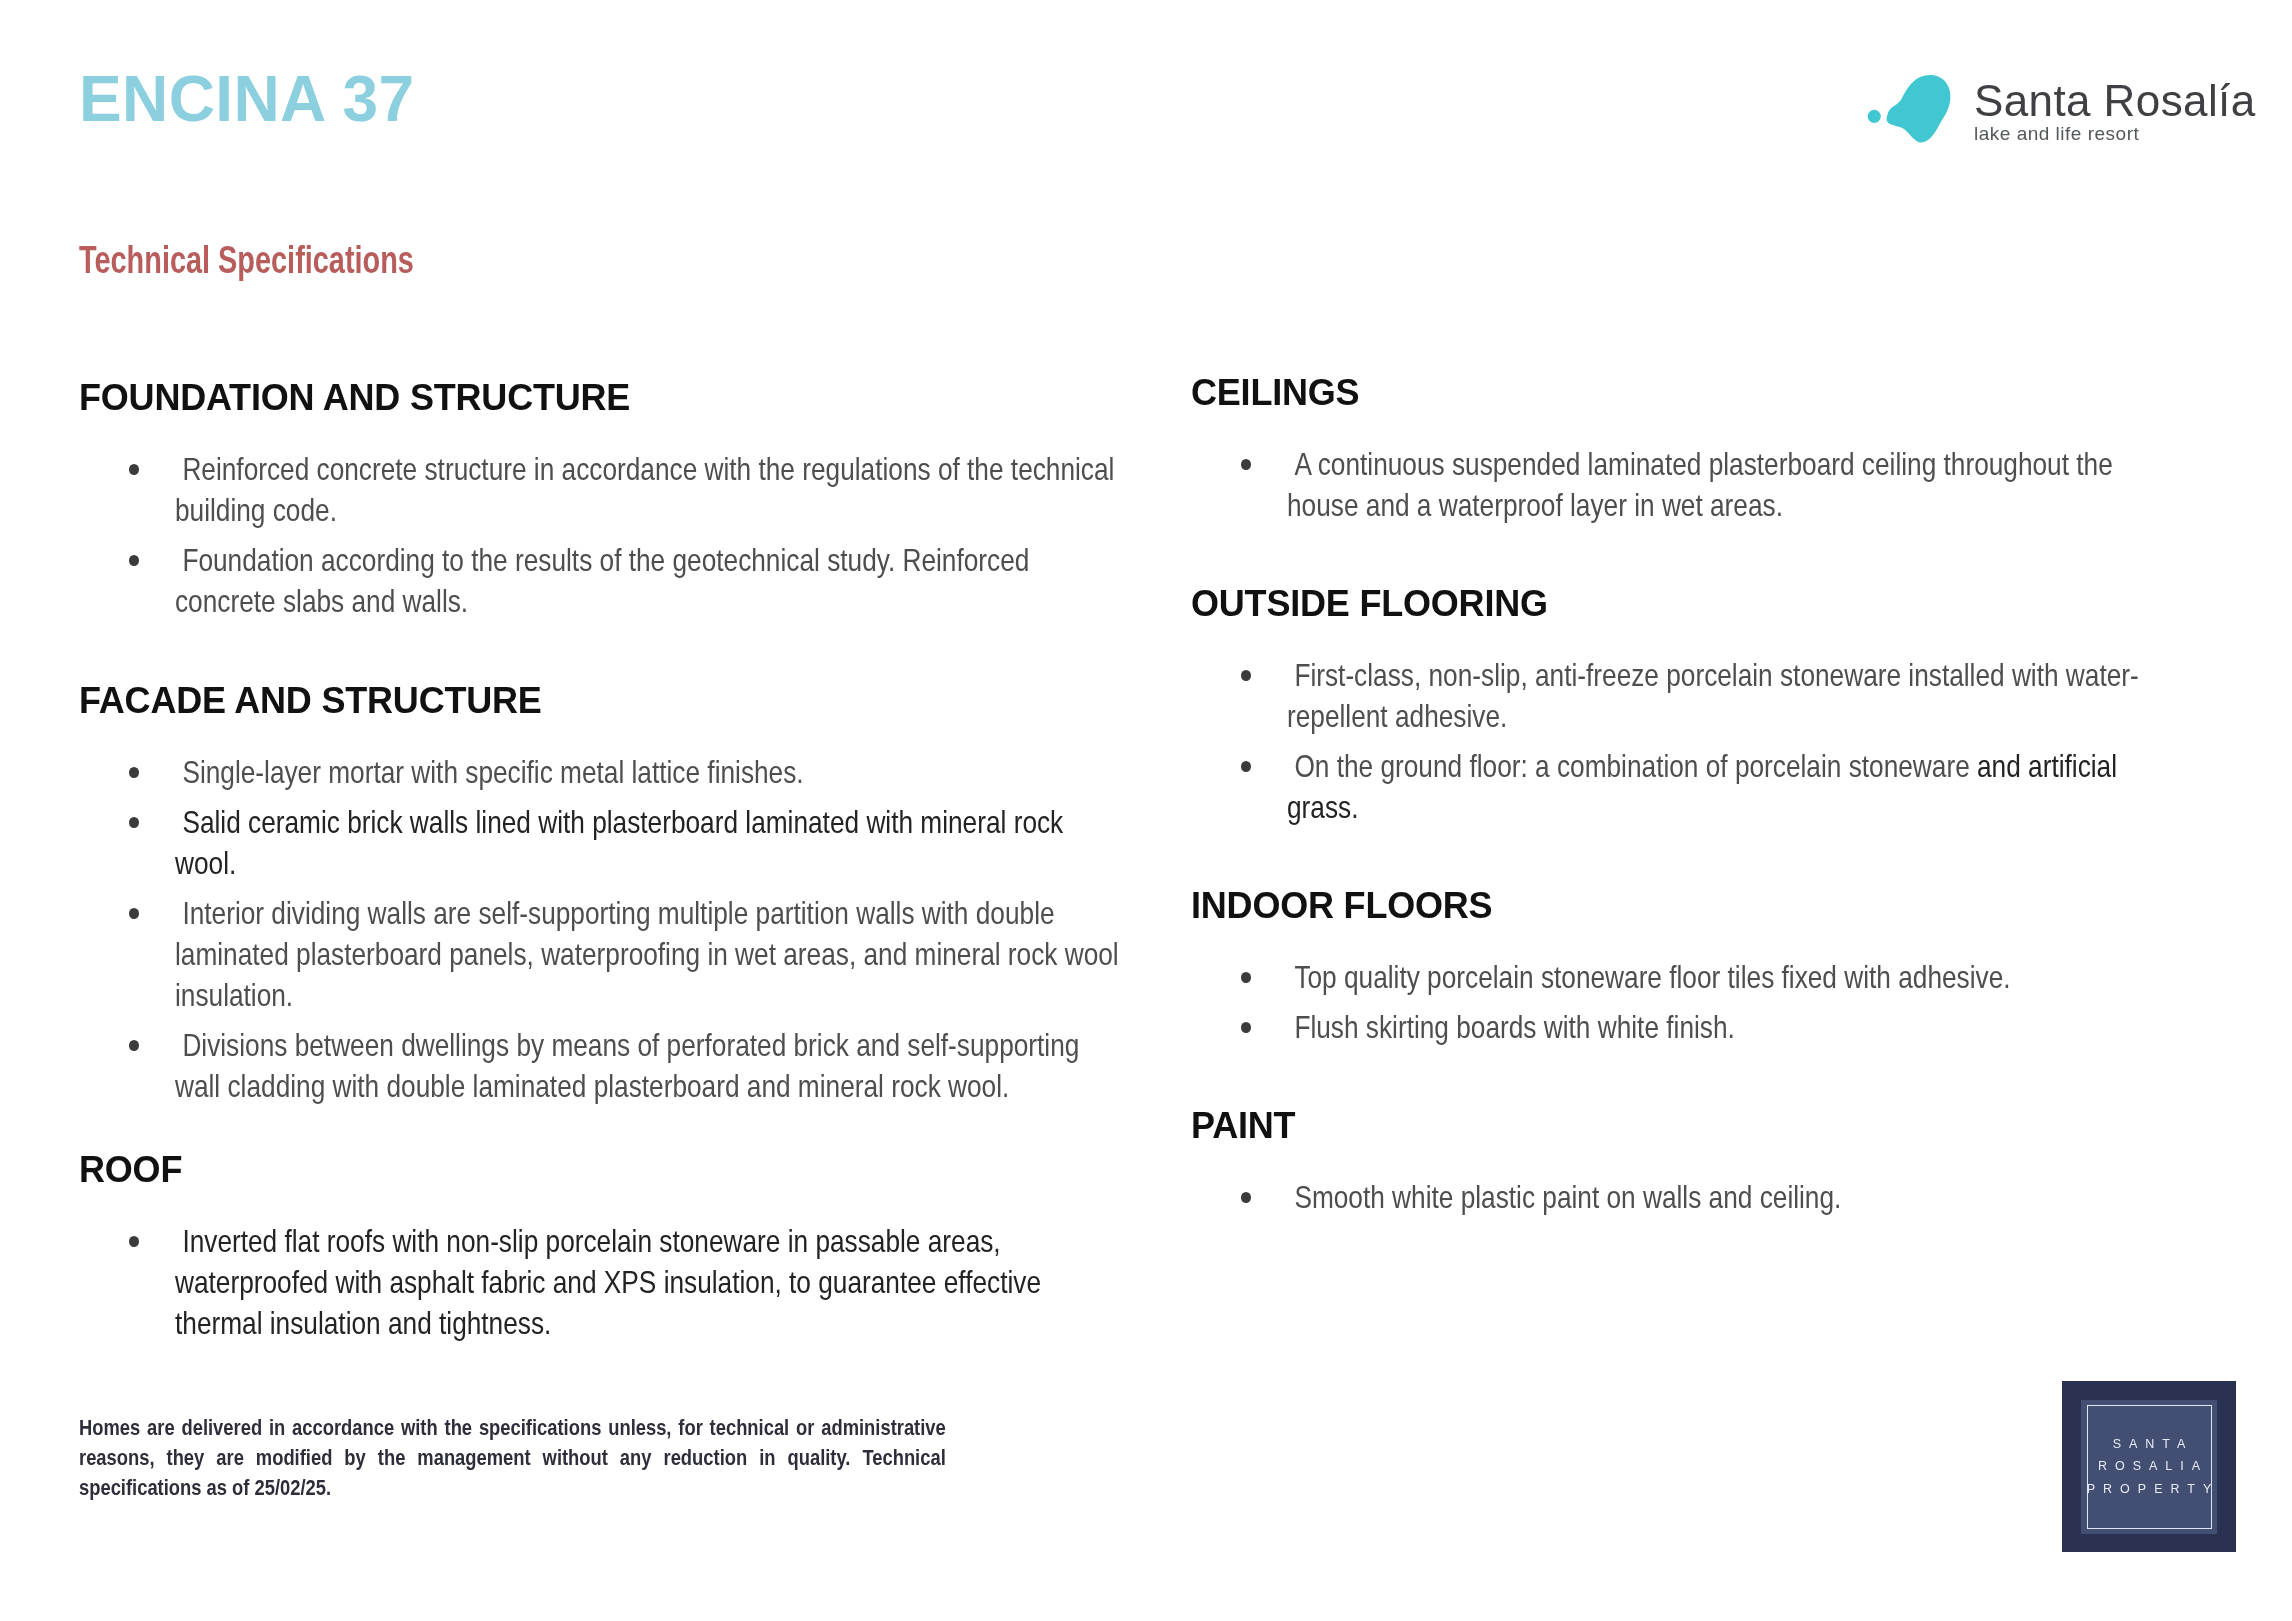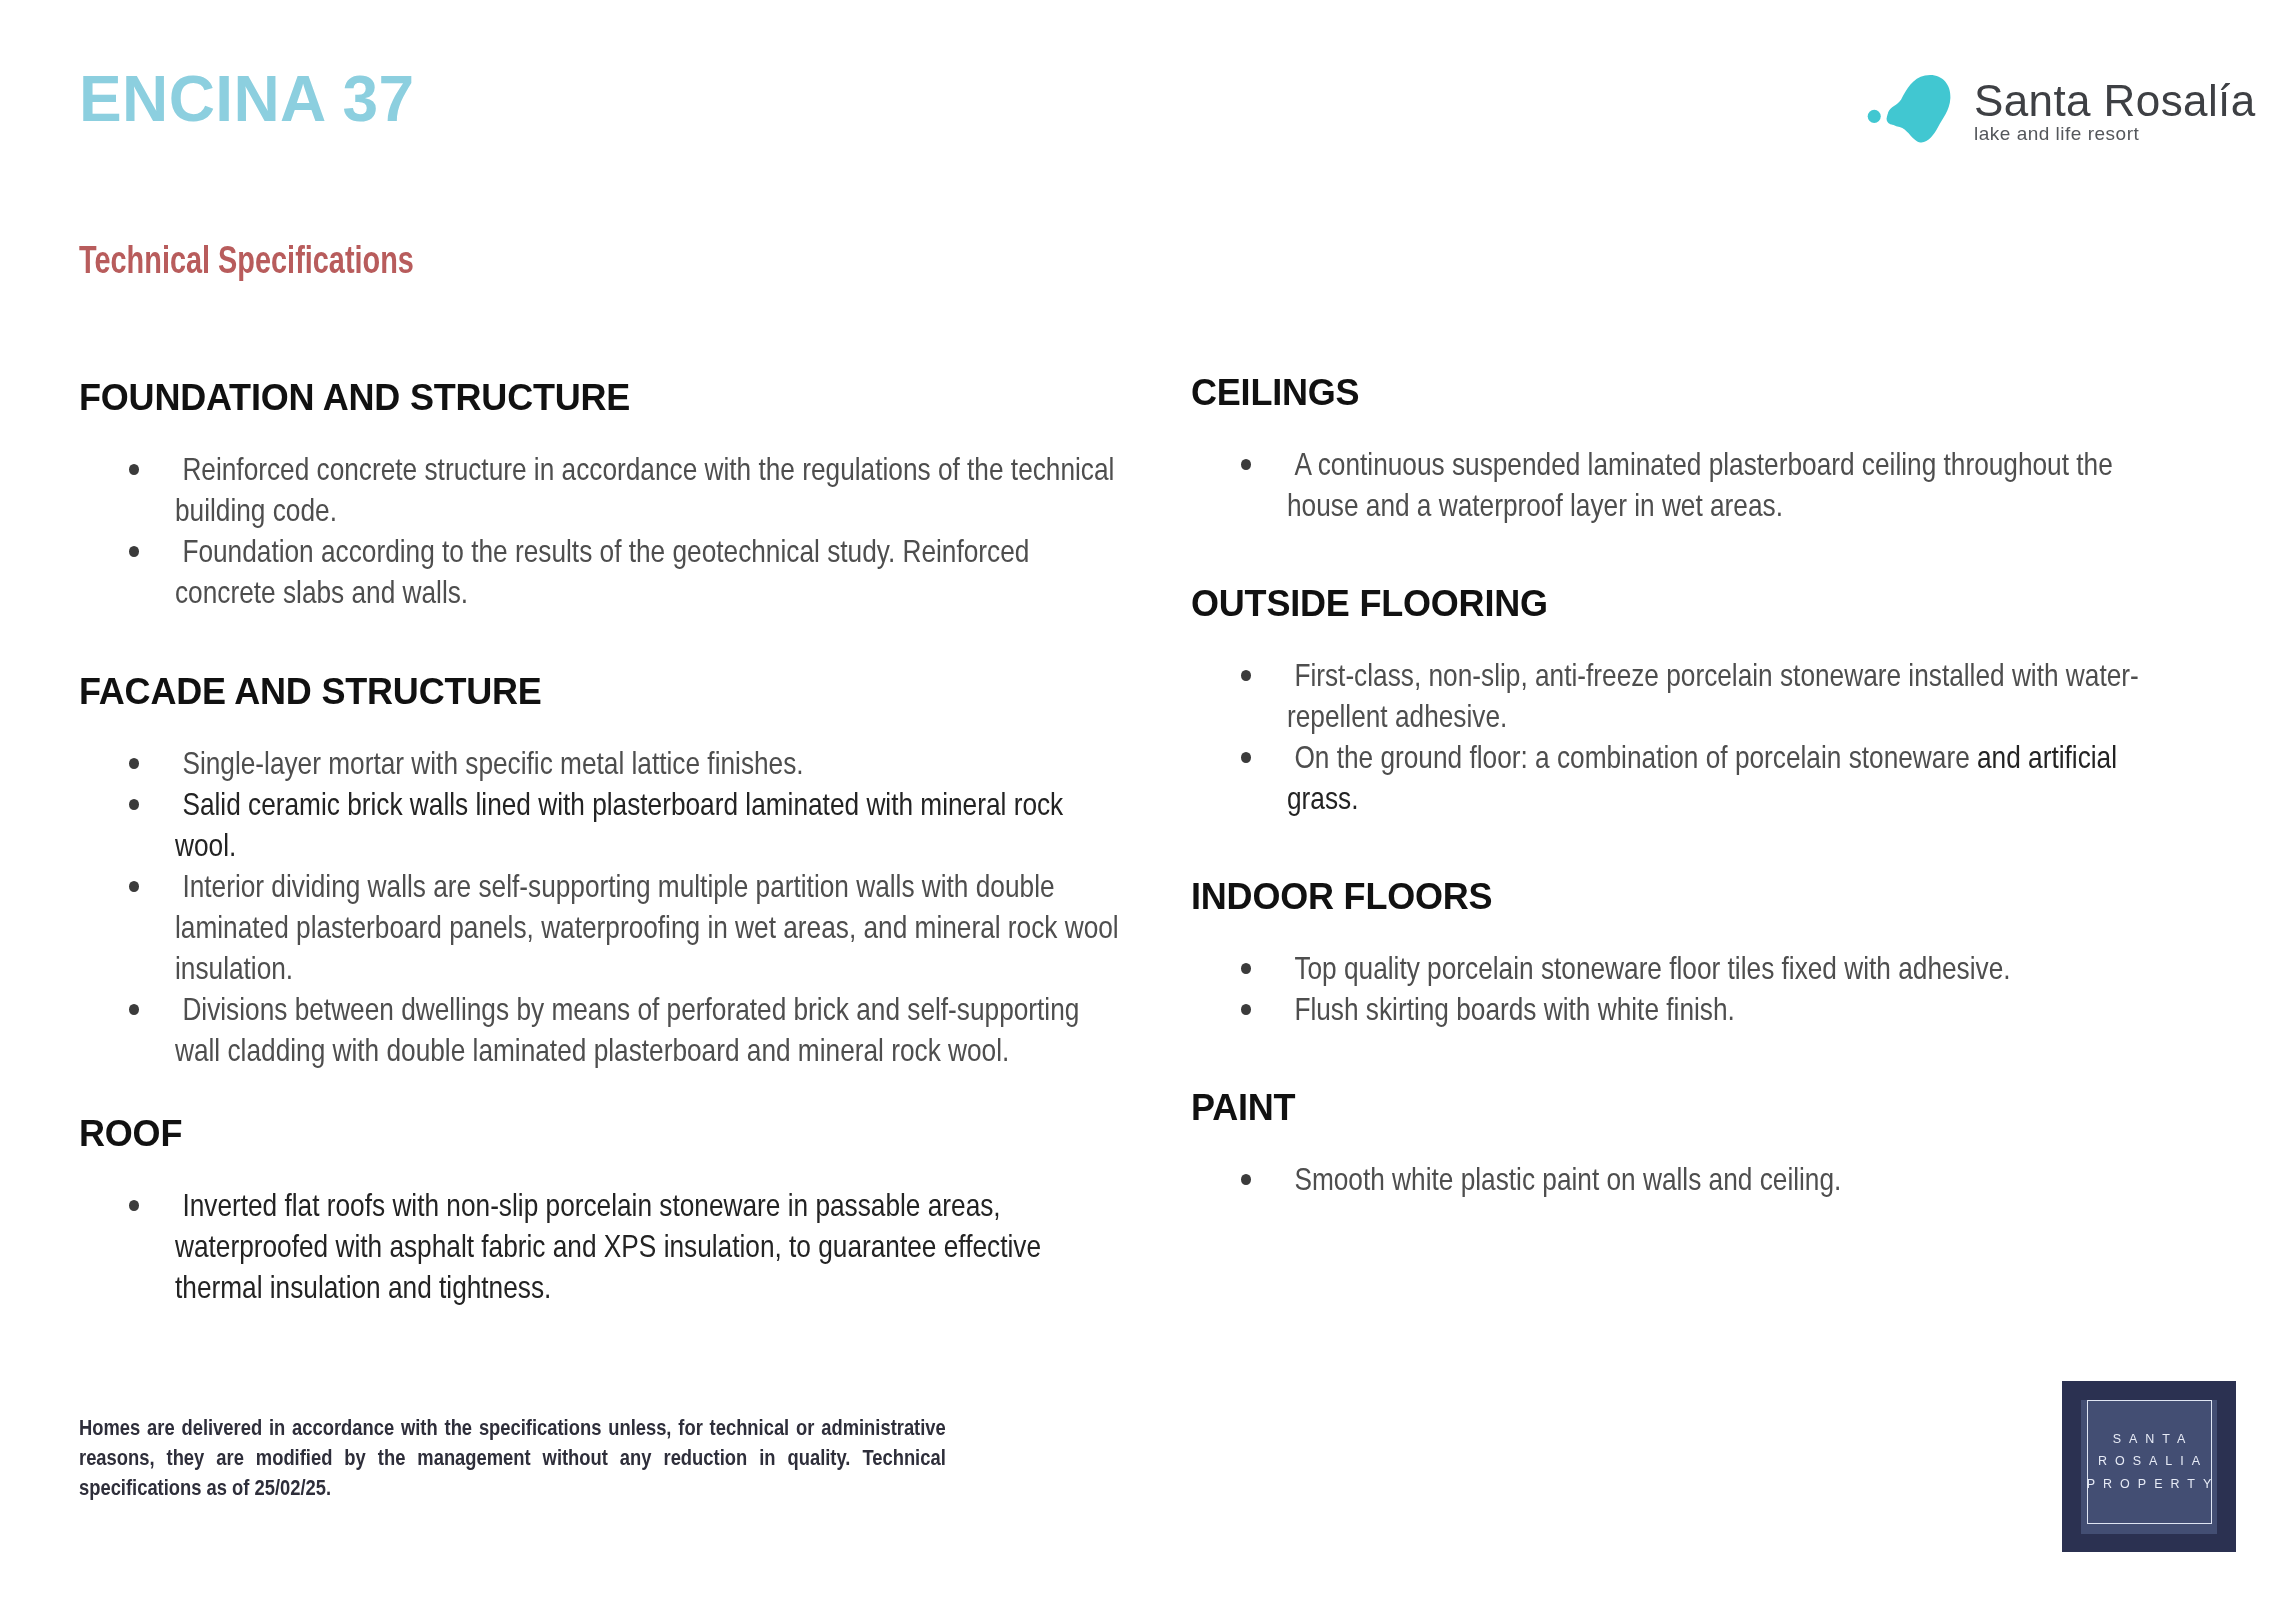--- a/index.html
+++ b/index.html
@@ -32,21 +32,21 @@
   .col-right { left:1191px; top:371px; width:1012px; }
 
   .section h2 {
     font-size:36px; line-height:43px; font-weight:bold; color:#111111;
     letter-spacing:-0.2px; margin:0 0 30px 0; white-space:nowrap;
   }
   .col-left  .section { margin-bottom:57px; }
   .col-left  .section:nth-of-type(2) { margin-bottom:41px; }
   .col-right .section { margin-bottom:56px; }
 
-  .bullets { display:flex; flex-direction:column; gap:0; }
+  .bullets { display:flex; flex-direction:column; gap:9px; }
   .bullet  { display:flex; align-items:flex-start; }
   .dot {
     flex:none; width:9.9px; height:10.7px; border-radius:50%;
     background:#3b3b3b; margin:15px 36px 0 50px;
   }
   .btext {
     flex:none; font-size:32px; line-height:41px; color:#4e4e4e;
     width:1153px; transform:scaleX(0.82); transform-origin:0 0; text-indent:9px;
   }
   .col-right .btext { width:1097px; }
@@ -61,21 +61,21 @@
     text-align:justify;
   }
 
   
   .badge {
     position:absolute; left:2062px; top:1381px; width:174px; height:171px;
     background:#2b3151; display:flex; align-items:center; justify-content:center;
   }
   .badge-panel {
     width:136px; height:134px; background:#434e73;
-    display:flex; justify-content:center;
+    display:flex; align-items:center; justify-content:center;
   }
   .badge-frame {
     width:125px; height:124px; border:1.8px solid #dfe5f3;
     display:flex; flex-direction:column; align-items:center; justify-content:center;
   }
   .badge-line {
     font-size:12.5px; line-height:22.4px; color:#e7ebf6;
     letter-spacing:8px; text-indent:8px; white-space:nowrap;
   }
 </style>

